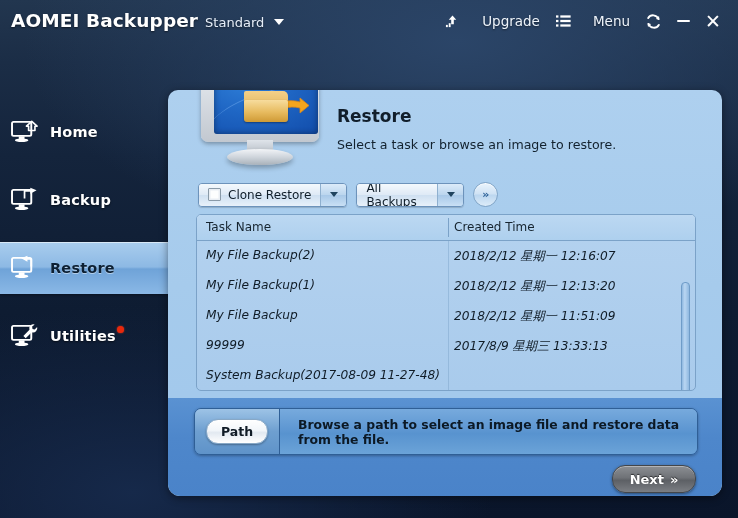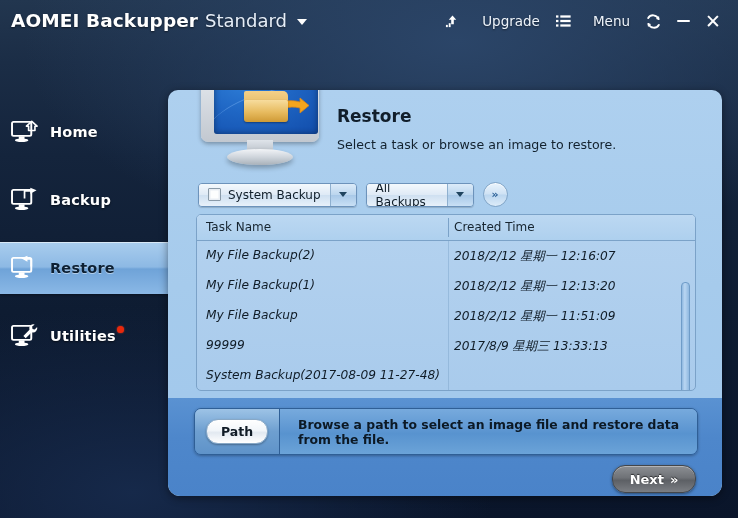--- a/index.html
+++ b/index.html
@@ -15,21 +15,21 @@
       radial-gradient(ellipse 620px 300px at 62% 8%, #2b4568 0%, rgba(43,69,104,0) 70%),
       radial-gradient(ellipse 500px 260px at 18% 95%, #16294a 0%, rgba(22,41,74,0) 72%),
       linear-gradient(180deg,#22364f 0%,#1b2d46 12%,#14243c 30%,#0e1c32 60%,#0a152a 100%);
   }
 
   
   .titlebar{position:absolute;left:0;top:0;width:738px;height:46px;}
   .brand{position:absolute;left:11px;top:10px;display:flex;align-items:baseline;gap:7px;}
   .brand-name{font-size:18.5px;font-weight:bold;color:#ffffff;letter-spacing:.1px;
     text-shadow:0 1px 2px rgba(0,0,0,.55);}
-  .brand-edition{font-size:18px;color:#e6eef8;text-shadow:0 1px 2px rgba(0,0,0,.5);}
+  .brand-edition{font-size:13px;color:#e6eef8;text-shadow:0 1px 2px rgba(0,0,0,.5);}
   .brand-caret{display:inline-block;width:0;height:0;margin-left:3px;position:relative;top:-2px;
     border-left:5.5px solid transparent;border-right:5.5px solid transparent;border-top:6px solid #ffffff;}
 
   .tb-right{position:absolute;right:10px;top:9px;display:flex;align-items:center;gap:0px;}
   .tb-btn{display:flex;align-items:center;gap:22px;color:#eef4fb;font-size:13.5px;
     padding:3px 8px;cursor:default;text-shadow:0 1px 2px rgba(0,0,0,.5);}
   .tb-ico{display:inline-flex;align-items:center;justify-content:center;}
   .tb-sys{width:30px;height:24px;display:flex;align-items:center;justify-content:center;
     color:#ffffff;font-size:16px;}
   .min-bar{width:13px;height:2.4px;background:#ffffff;border-radius:1px;}
@@ -289,21 +289,21 @@
       <div class="mon-base"></div>
     </div>
 
     <div class="hero-title">Restore</div>
     <div class="hero-sub">Select a task or browse an image to restore.</div>
 
     <div class="toolbar">
       <div class="combo">
         <div class="combo-main">
           <span class="chk"></span>
-          <span>System Backup</span>
+          <span>Clone Restore</span>
         </div>
         <div class="combo-arrow">
           <span class="tri-down"></span>
         </div>
       </div>
 
       <div class="combo" style="width:106px;">
         <div class="combo-main" style="flex:1;">
           <span>All Backups</span>
         </div>

